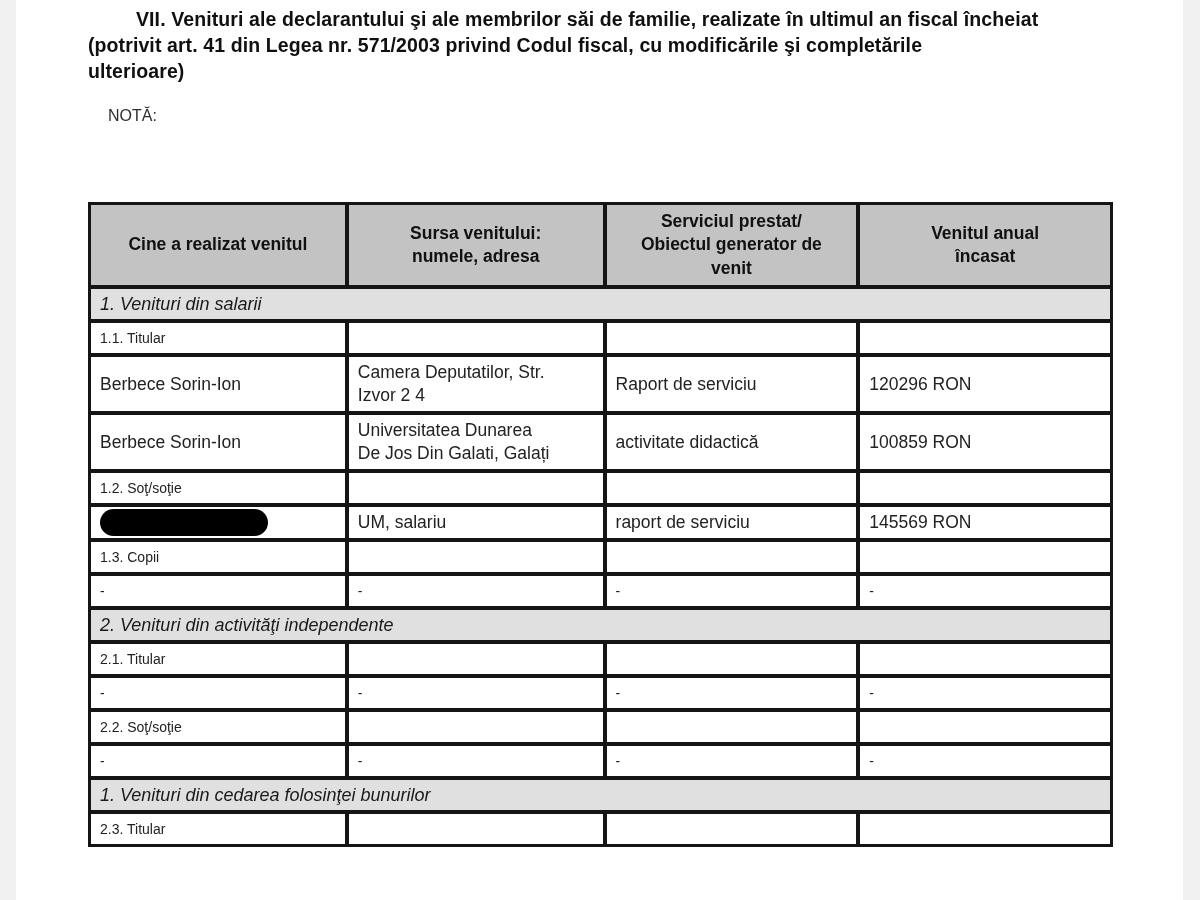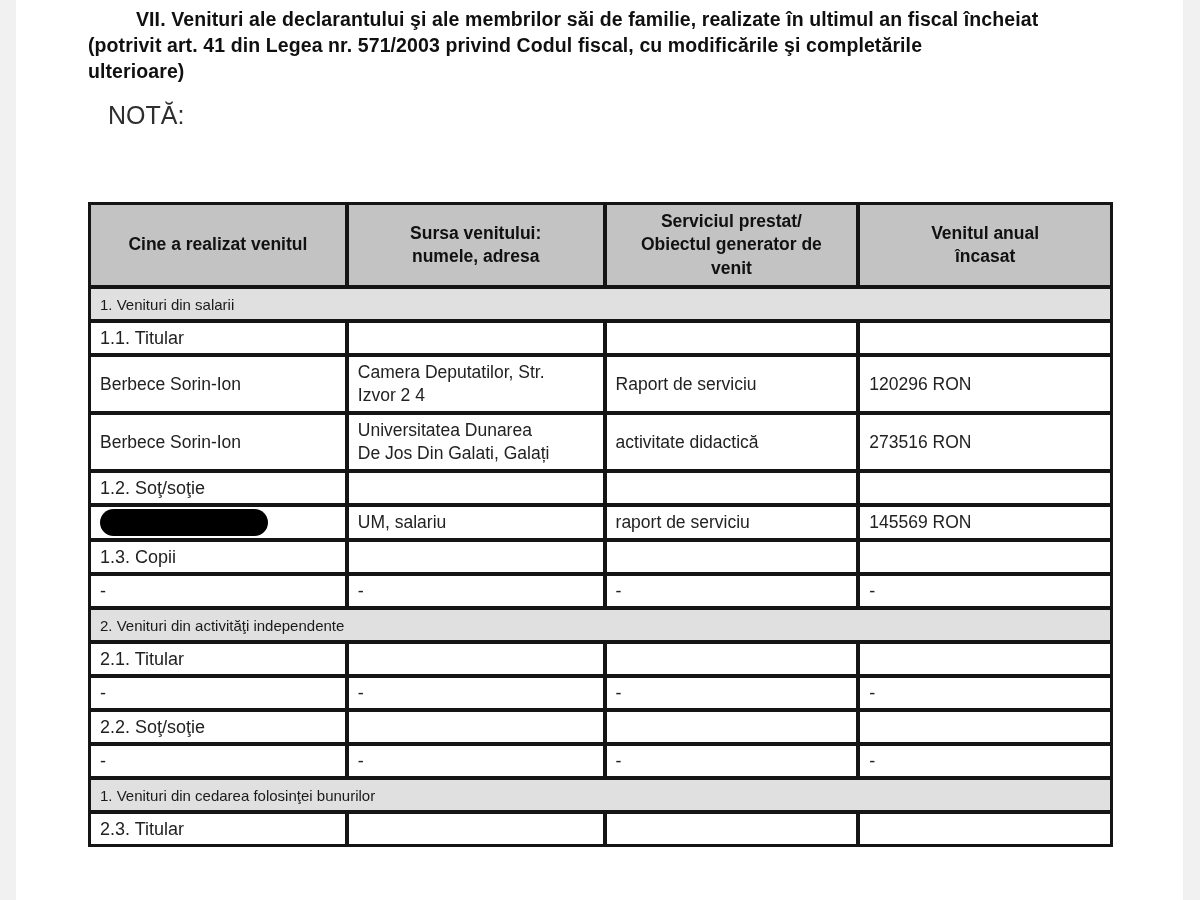--- a/index.html
+++ b/index.html
@@ -17,35 +17,35 @@
   .page{position:relative;width:1200px;height:840px;background:var(--page-bg);}
   .edge-strip{position:absolute;top:0;height:900px;background:var(--edge);}
   .edge-strip.left{left:0;width:16px;}
   .edge-strip.right{right:0;width:17px;}
 
   .title-block{position:absolute;left:88px;top:6px;width:1032px;
     font-weight:700;font-size:19.5px;line-height:26px;color:#101010;letter-spacing:.1px;}
   .title-line.indent{text-indent:48px;}
 
   .note-block{position:absolute;left:108px;top:102px;width:900px;
-    font-size:25px;line-height:27px;color:#2e2e2e;}
+    font-size:16px;line-height:27px;color:#2e2e2e;}
 
   table.income{position:absolute;left:88px;top:202px;width:1025px;
     border-collapse:separate;border-spacing:0;border:1px solid var(--border);
     table-layout:fixed;}
   col.c1,col.c2{width:25.2%;}
   col.c3,col.c4{width:24.8%;}
   th,td{border:2px solid var(--border);vertical-align:middle;
     white-space:pre-line;overflow:hidden;}
   th{height:84px;background:var(--header-bg);font-weight:700;font-size:17.5px;
     line-height:1.32;text-align:center;color:#111;padding:2px 6px;}
   td{font-size:17.5px;padding:2px 9px;color:#222;}
   tr.row-section td{height:34px;background:var(--section-bg);
-    font-size:15px;color:#1a1a1a;}
-  tr.row-label td, tr.row-dash td{height:34px;font-size:18px;margin-left:28px;}
+    font-style:italic;font-size:18px;color:#1a1a1a;}
+  tr.row-label td, tr.row-dash td{height:34px;font-size:14px;margin-left:28px;}
   tr.row-data td, tr.row-redacted td{height:58px;line-height:1.3;}
   tr.row-redacted td{height:34px;}
   .redaction{display:inline-block;width:168px;height:27px;border-radius:14px;
     background:var(--redaction);vertical-align:middle;}
 </style>
 </head>
 <body>
 
 <div class="page">
   <div class="edge-strip left"></div>
@@ -95,21 +95,21 @@
           <td>Camera Deputatilor, Str.
 Izvor 2 4</td>
           <td>Raport de serviciu</td>
           <td>120296 RON</td>
         </tr>
         <tr class="row-data">
           <td>Berbece Sorin-Ion</td>
           <td>Universitatea Dunarea
 De Jos Din Galati, Galați</td>
           <td>activitate didactică</td>
-          <td>273516 RON</td>
+          <td>100859 RON</td>
         </tr>
         <tr class="row-label">
           <td>1.2. Soţ/soţie</td>
           <td></td>
           <td></td>
           <td></td>
         </tr>
         <tr class="row-redacted">
           <td><span class="redaction"></span></td>
           <td>UM, salariu</td>

